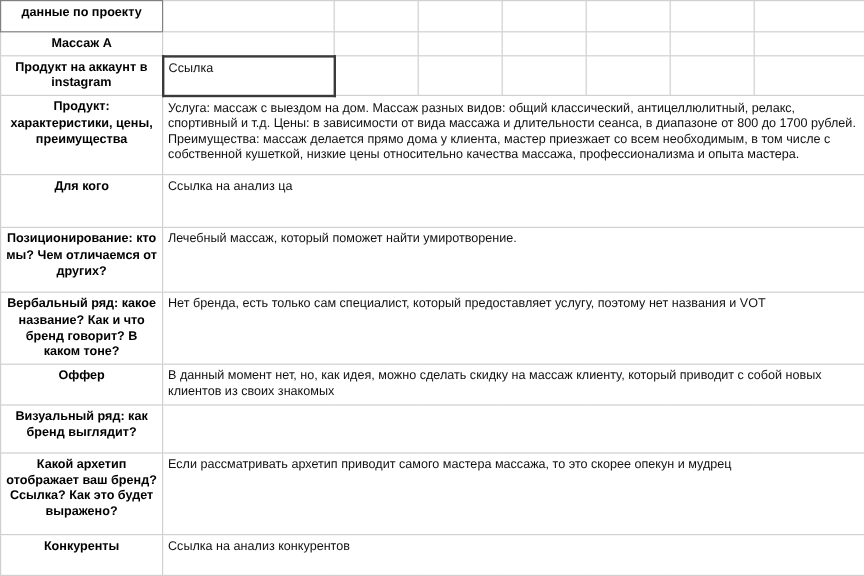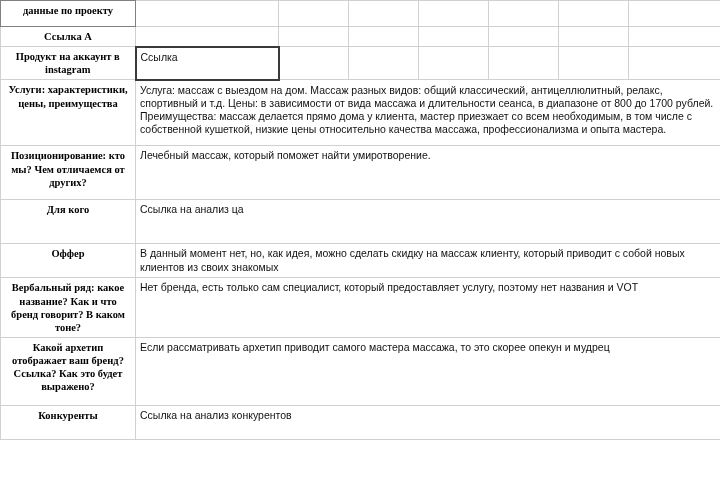--- a/index.html
+++ b/index.html
@@ -47,21 +47,20 @@
 
   td.label {
     background: #f3d9bd;
     border: 1px solid #808080;
     text-align: center;
     font-weight: bold;
     font-size: 11px;
     vertical-align: middle;
     line-height: 1.2;
     padding: 4px 3px;
-    font-family: Liberation Serif, serif;
   }
   td.content {
     background: #ffffff;
     border: 1px solid #d8d8d8;
     text-align: left;
     font-size: 10.5px;
     color: #111111;
   }
   td.content.boxed {
     border: 2px solid #3a3a3a;
@@ -100,21 +99,21 @@
         <td class="content"></td>
         <td class="blank"></td>
         <td class="blank"></td>
         <td class="blank"></td>
         <td class="blank"></td>
         <td class="blank"></td>
         <td class="blank"></td>
       </tr>
 
       <tr style="height:20px">
-        <td class="label">Ссылка А</td>
+        <td class="label">Массаж А</td>
         <td class="content"></td>
         <td class="blank"></td>
         <td class="blank"></td>
         <td class="blank"></td>
         <td class="blank"></td>
         <td class="blank"></td>
         <td class="blank"></td>
       </tr>
 
       <tr style="height:32px">
@@ -122,45 +121,49 @@
         <td class="content boxed">Ссылка</td>
         <td class="blank"></td>
         <td class="blank"></td>
         <td class="blank"></td>
         <td class="blank"></td>
         <td class="blank"></td>
         <td class="blank"></td>
       </tr>
 
       <tr style="height:66px">
-        <td class="label">Услуги: характеристики, цены, преимущества</td>
+        <td class="label">Продукт: характеристики, цены, преимущества</td>
         <td class="content" colspan="7">Услуга: массаж с выездом на дом. Массаж разных видов: общий классический, антицеллюлитный, релакс, спортивный и т.д. Цены: в зависимости от вида массажа и длительности сеанса, в диапазоне от 800 до 1700 рублей. Преимущества: массаж делается прямо дома у клиента, мастер приезжает со всем необходимым, в том числе с собственной кушеткой, низкие цены относительно качества массажа, профессионализма и опыта мастера.</td>
+      </tr>
+
+      <tr style="height:44px">
+        <td class="label">Для кого</td>
+        <td class="content" colspan="7">Ссылка на анализ ца</td>
       </tr>
 
       <tr style="height:54px">
         <td class="label">Позиционирование: кто мы? Чем отличаемся от других?</td>
         <td class="content" colspan="7">Лечебный массаж, который поможет найти умиротворение.</td>
       </tr>
 
-      <tr style="height:44px">
-        <td class="label">Для кого</td>
-        <td class="content" colspan="7">Ссылка на анализ ца</td>
+
+      <tr style="height:54px">
+        <td class="label">Вербальный ряд: какое название? Как и что бренд говорит? В каком тоне?</td>
+        <td class="content" colspan="7">Нет бренда, есть только сам специалист, который предоставляет услугу, поэтому нет названия и VOT</td>
       </tr>
-
 
       <tr style="height:34px">
         <td class="label">Оффер</td>
         <td class="content" colspan="7">В данный момент нет, но, как идея, можно сделать скидку на массаж клиенту, который приводит с собой новых клиентов из своих знакомых</td>
       </tr>
 
-      <tr style="height:54px">
-        <td class="label">Вербальный ряд: какое название? Как и что бренд говорит? В каком тоне?</td>
-        <td class="content" colspan="7">Нет бренда, есть только сам специалист, который предоставляет услугу, поэтому нет названия и VOT</td>
+      <tr style="height:40px">
+        <td class="label">Визуальный ряд: как бренд выглядит?</td>
+        <td class="content" colspan="7"></td>
       </tr>
-
 
       <tr style="height:68px">
         <td class="label">Какой архетип отображает ваш бренд? Ссылка? Как это будет выражено?</td>
         <td class="content" colspan="7">Если рассматривать архетип приводит самого мастера массажа, то это скорее опекун и мудрец</td>
       </tr>
 
       <tr style="height:34px">
         <td class="label">Конкуренты</td>
         <td class="content" colspan="7">Ссылка на анализ конкурентов</td>
       </tr>

